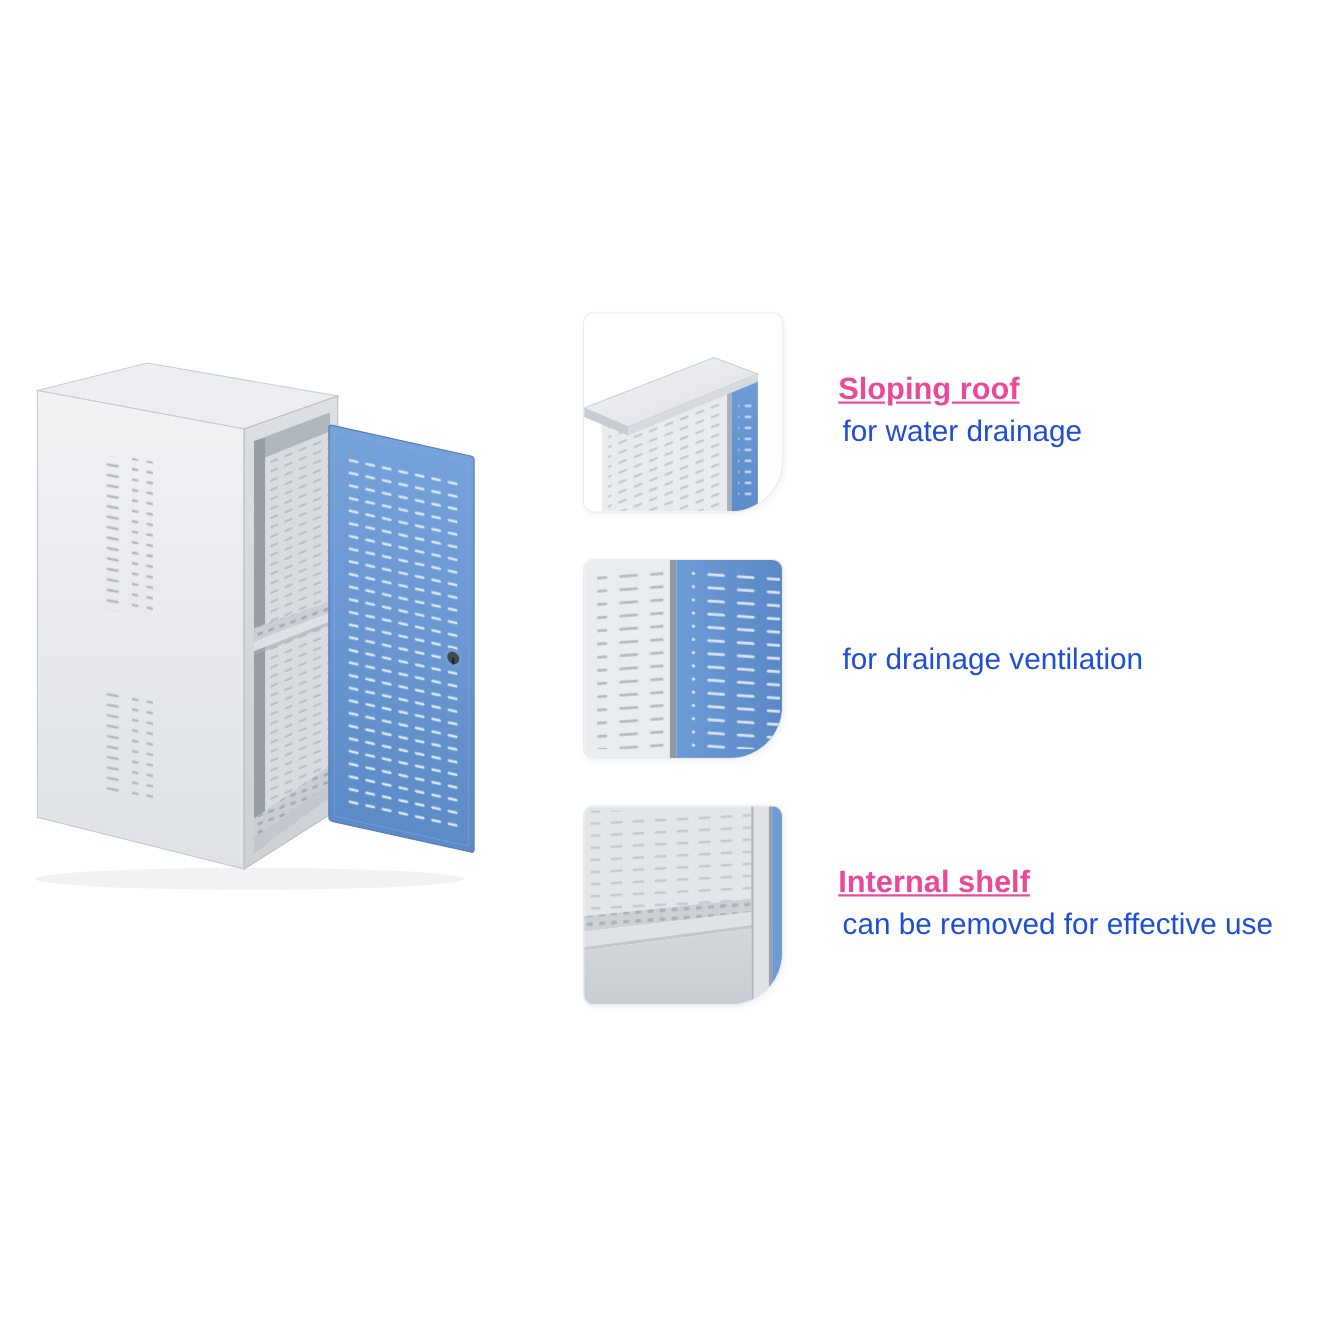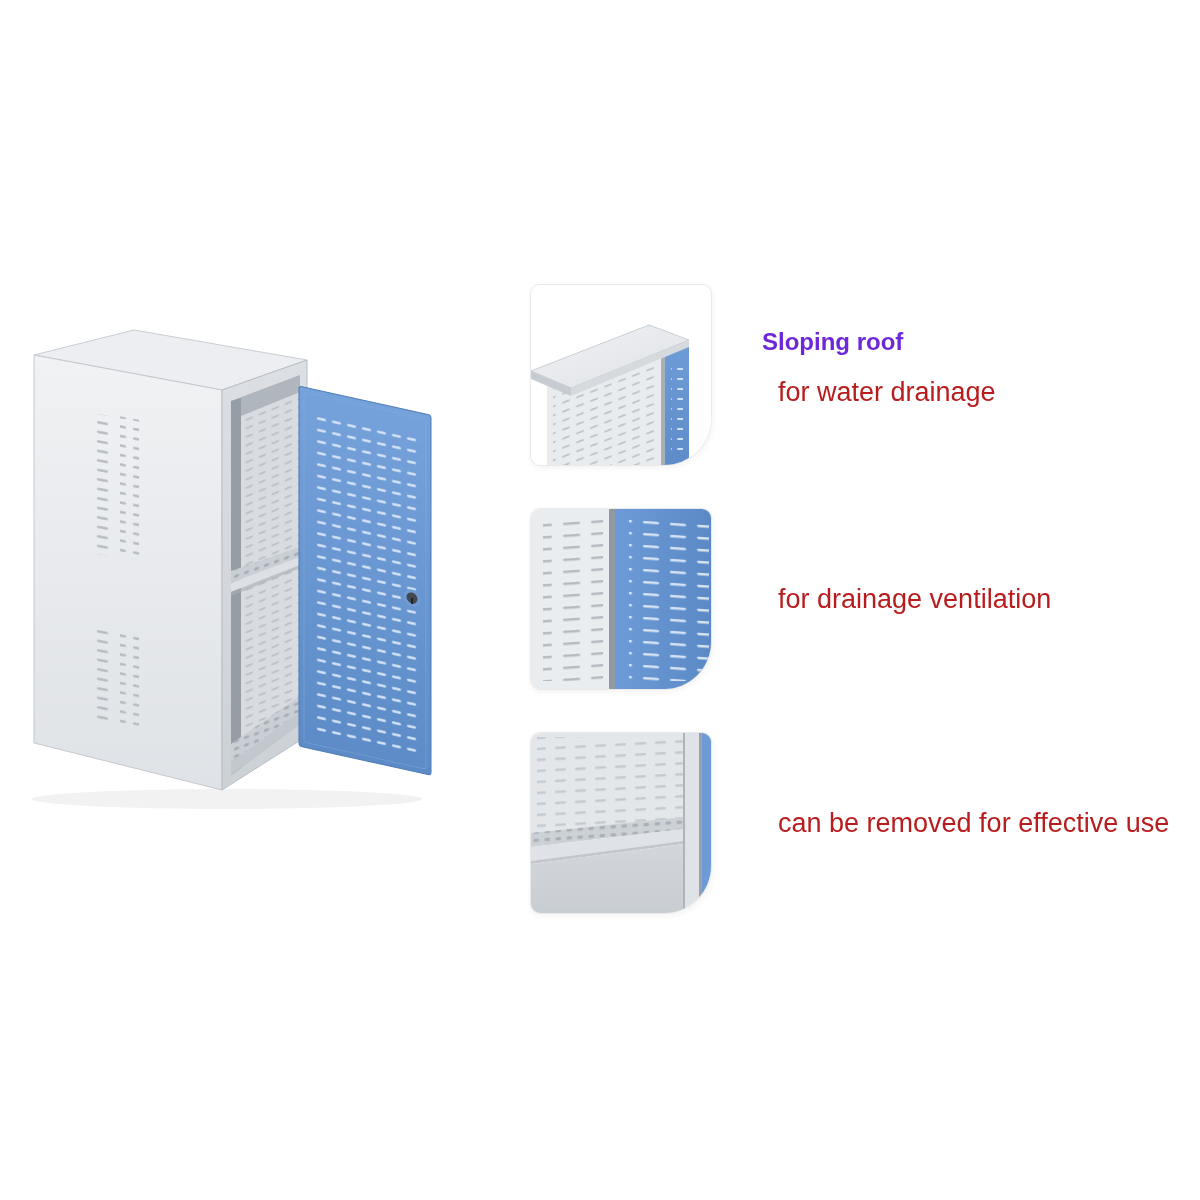--- a/index.html
+++ b/index.html
@@ -29,27 +29,28 @@
     border-radius: 10px 10px 48px 10px;
     overflow: hidden;
     border: 1px solid #e9eaec;
     box-shadow: 1px 2px 6px rgba(0,0,0,0.05);
     background: #ffffff;
   }
   .thumb svg { display: block; width: 100%; height: 100%; }
 
   .feature-text h3 {
     margin: 0 0 4px 0;
-    font-size: 24px; line-height: 34px; font-weight: 700;
-    color: #6d28d9;
+    font-size: 28px; line-height: 34px; font-weight: 700;
+    color: #ec4899;
+    text-decoration: underline;
   }
   .feature-text p {
-    margin: 16px;
+    margin: 4px;
     font-size: 27px; line-height: 34px; font-weight: 400;
-    color: #b91c1c;
+    color: #1d4ed8;
     white-space: nowrap;
   }
 </style>
 </head>
 <body>
 
 <figure class="main-product">
   <svg viewBox="0 0 420 485" xmlns="http://www.w3.org/2000/svg">
     <defs>
       <linearGradient id="m-side" x1="0" y1="0" x2="0" y2="1">
@@ -232,15 +233,16 @@
         <polygon points="0,100 152,84 152,96 0,114" fill="#ccd1d6"></polygon>
         <polygon points="0,100 152,84 152,96 0,114" fill="url(#t3-holes)"></polygon>
         <polygon points="0,114 152,96 152,108 0,128" fill="#dfe2e6"></polygon>
         <polygon points="0,128 152,108 152,111 0,131" fill="#a9afb6" opacity="0.7"></polygon>
       </g>
 
       <polygon points="0,131 152,111 152,180 0,180" fill="url(#t3-lower)"></polygon>
     </svg>
   </div>
   <div class="feature-text">
+    <h3>Internal shelf</h3>
     <p>can be removed for effective use</p>
   </div>
 </div>
 
 </body></html>

